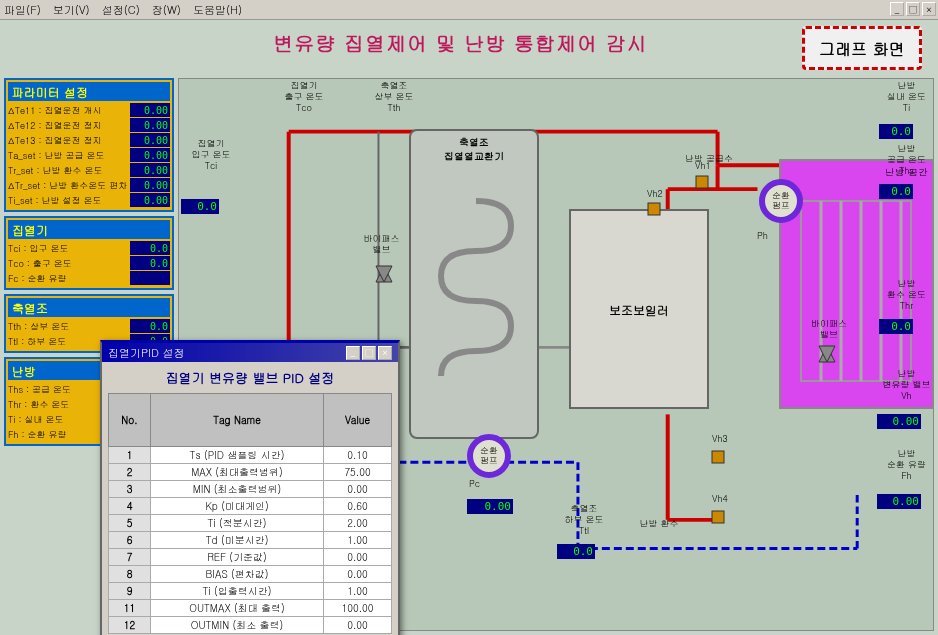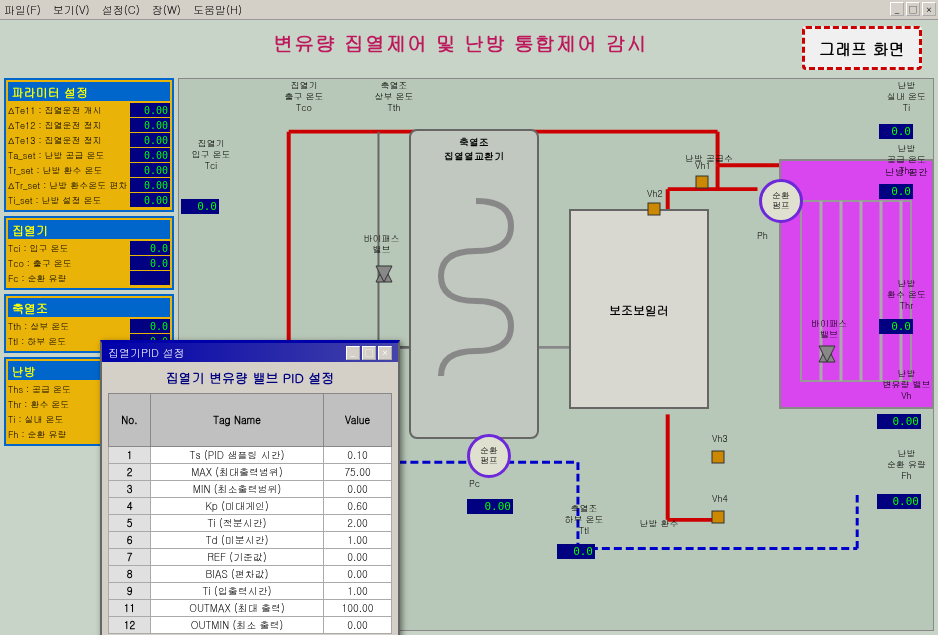--- a/index.html
+++ b/index.html
@@ -204,21 +204,21 @@
       position: absolute;
       font-size: 9px;
       color: #000;
       text-align: center;
       line-height: 1.2;
     }
     
     .pump-circle {
       position: absolute;
       border-radius: 50%;
-      border: 3px solid #6d28d9;
+      border: 6px solid #6d28d9;
       background: #e0e0d0;
       display: flex;
       align-items: center;
       justify-content: center;
     }
     
     .flow-arrow {
       position: absolute;
       color: #333;
       font-size: 14px;

